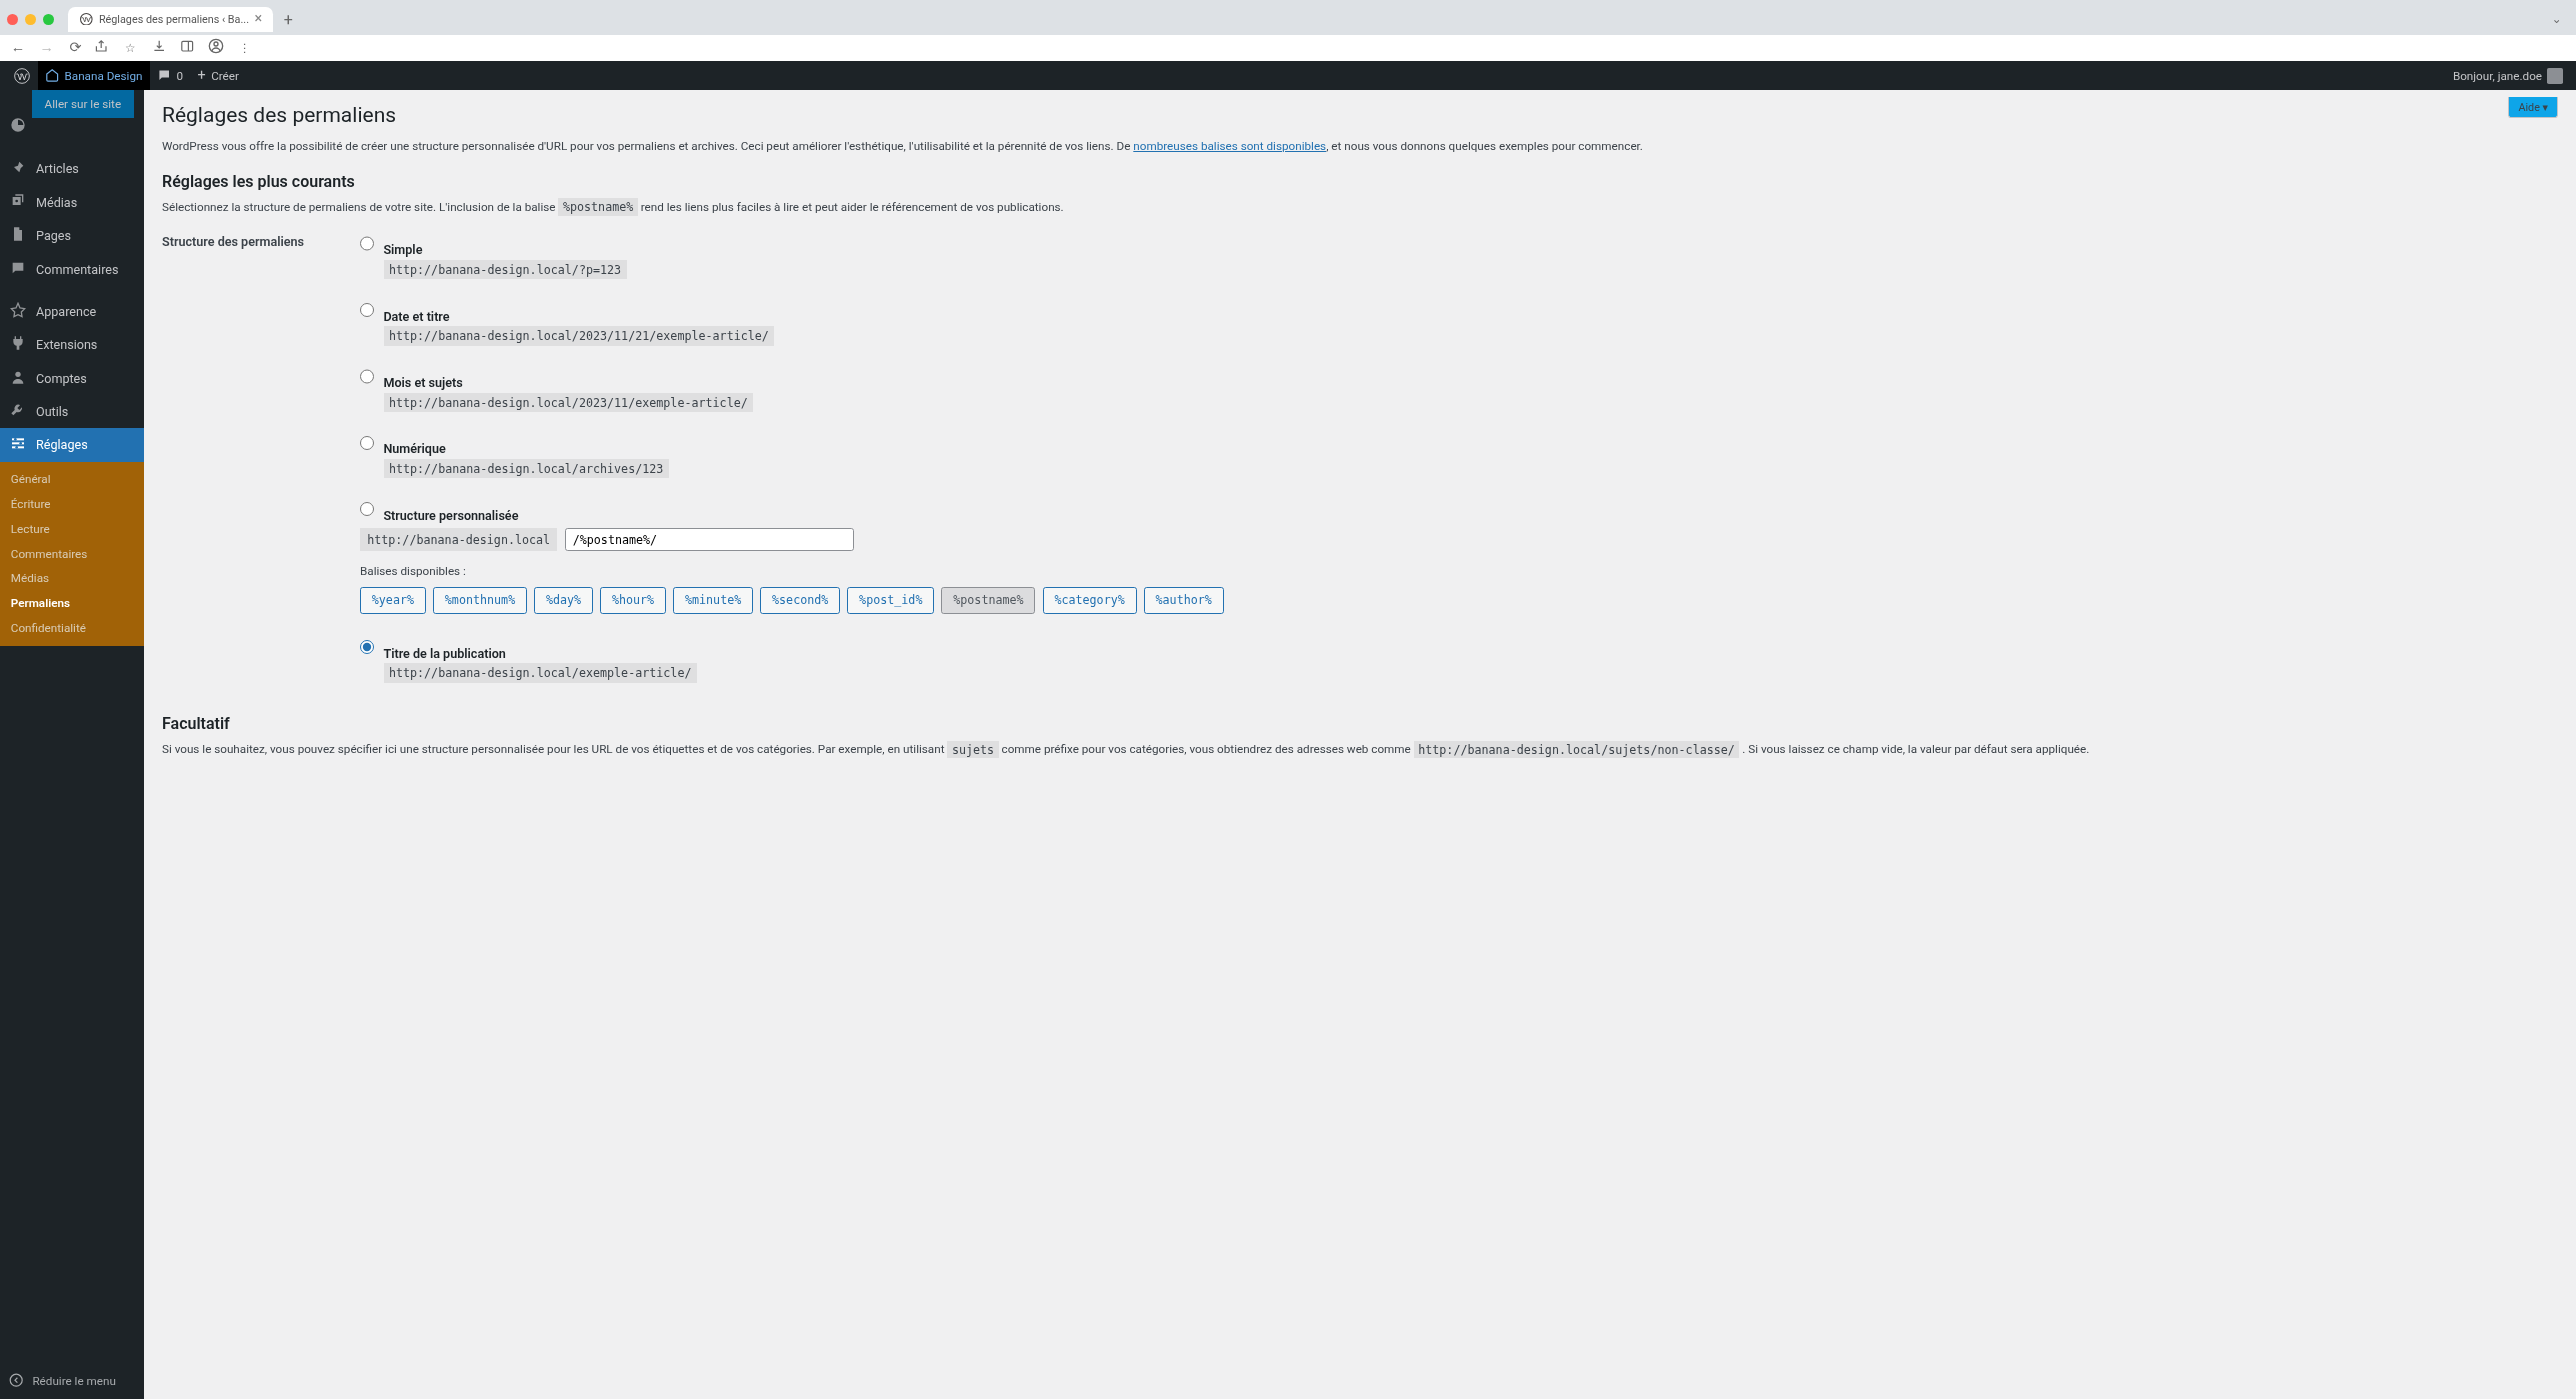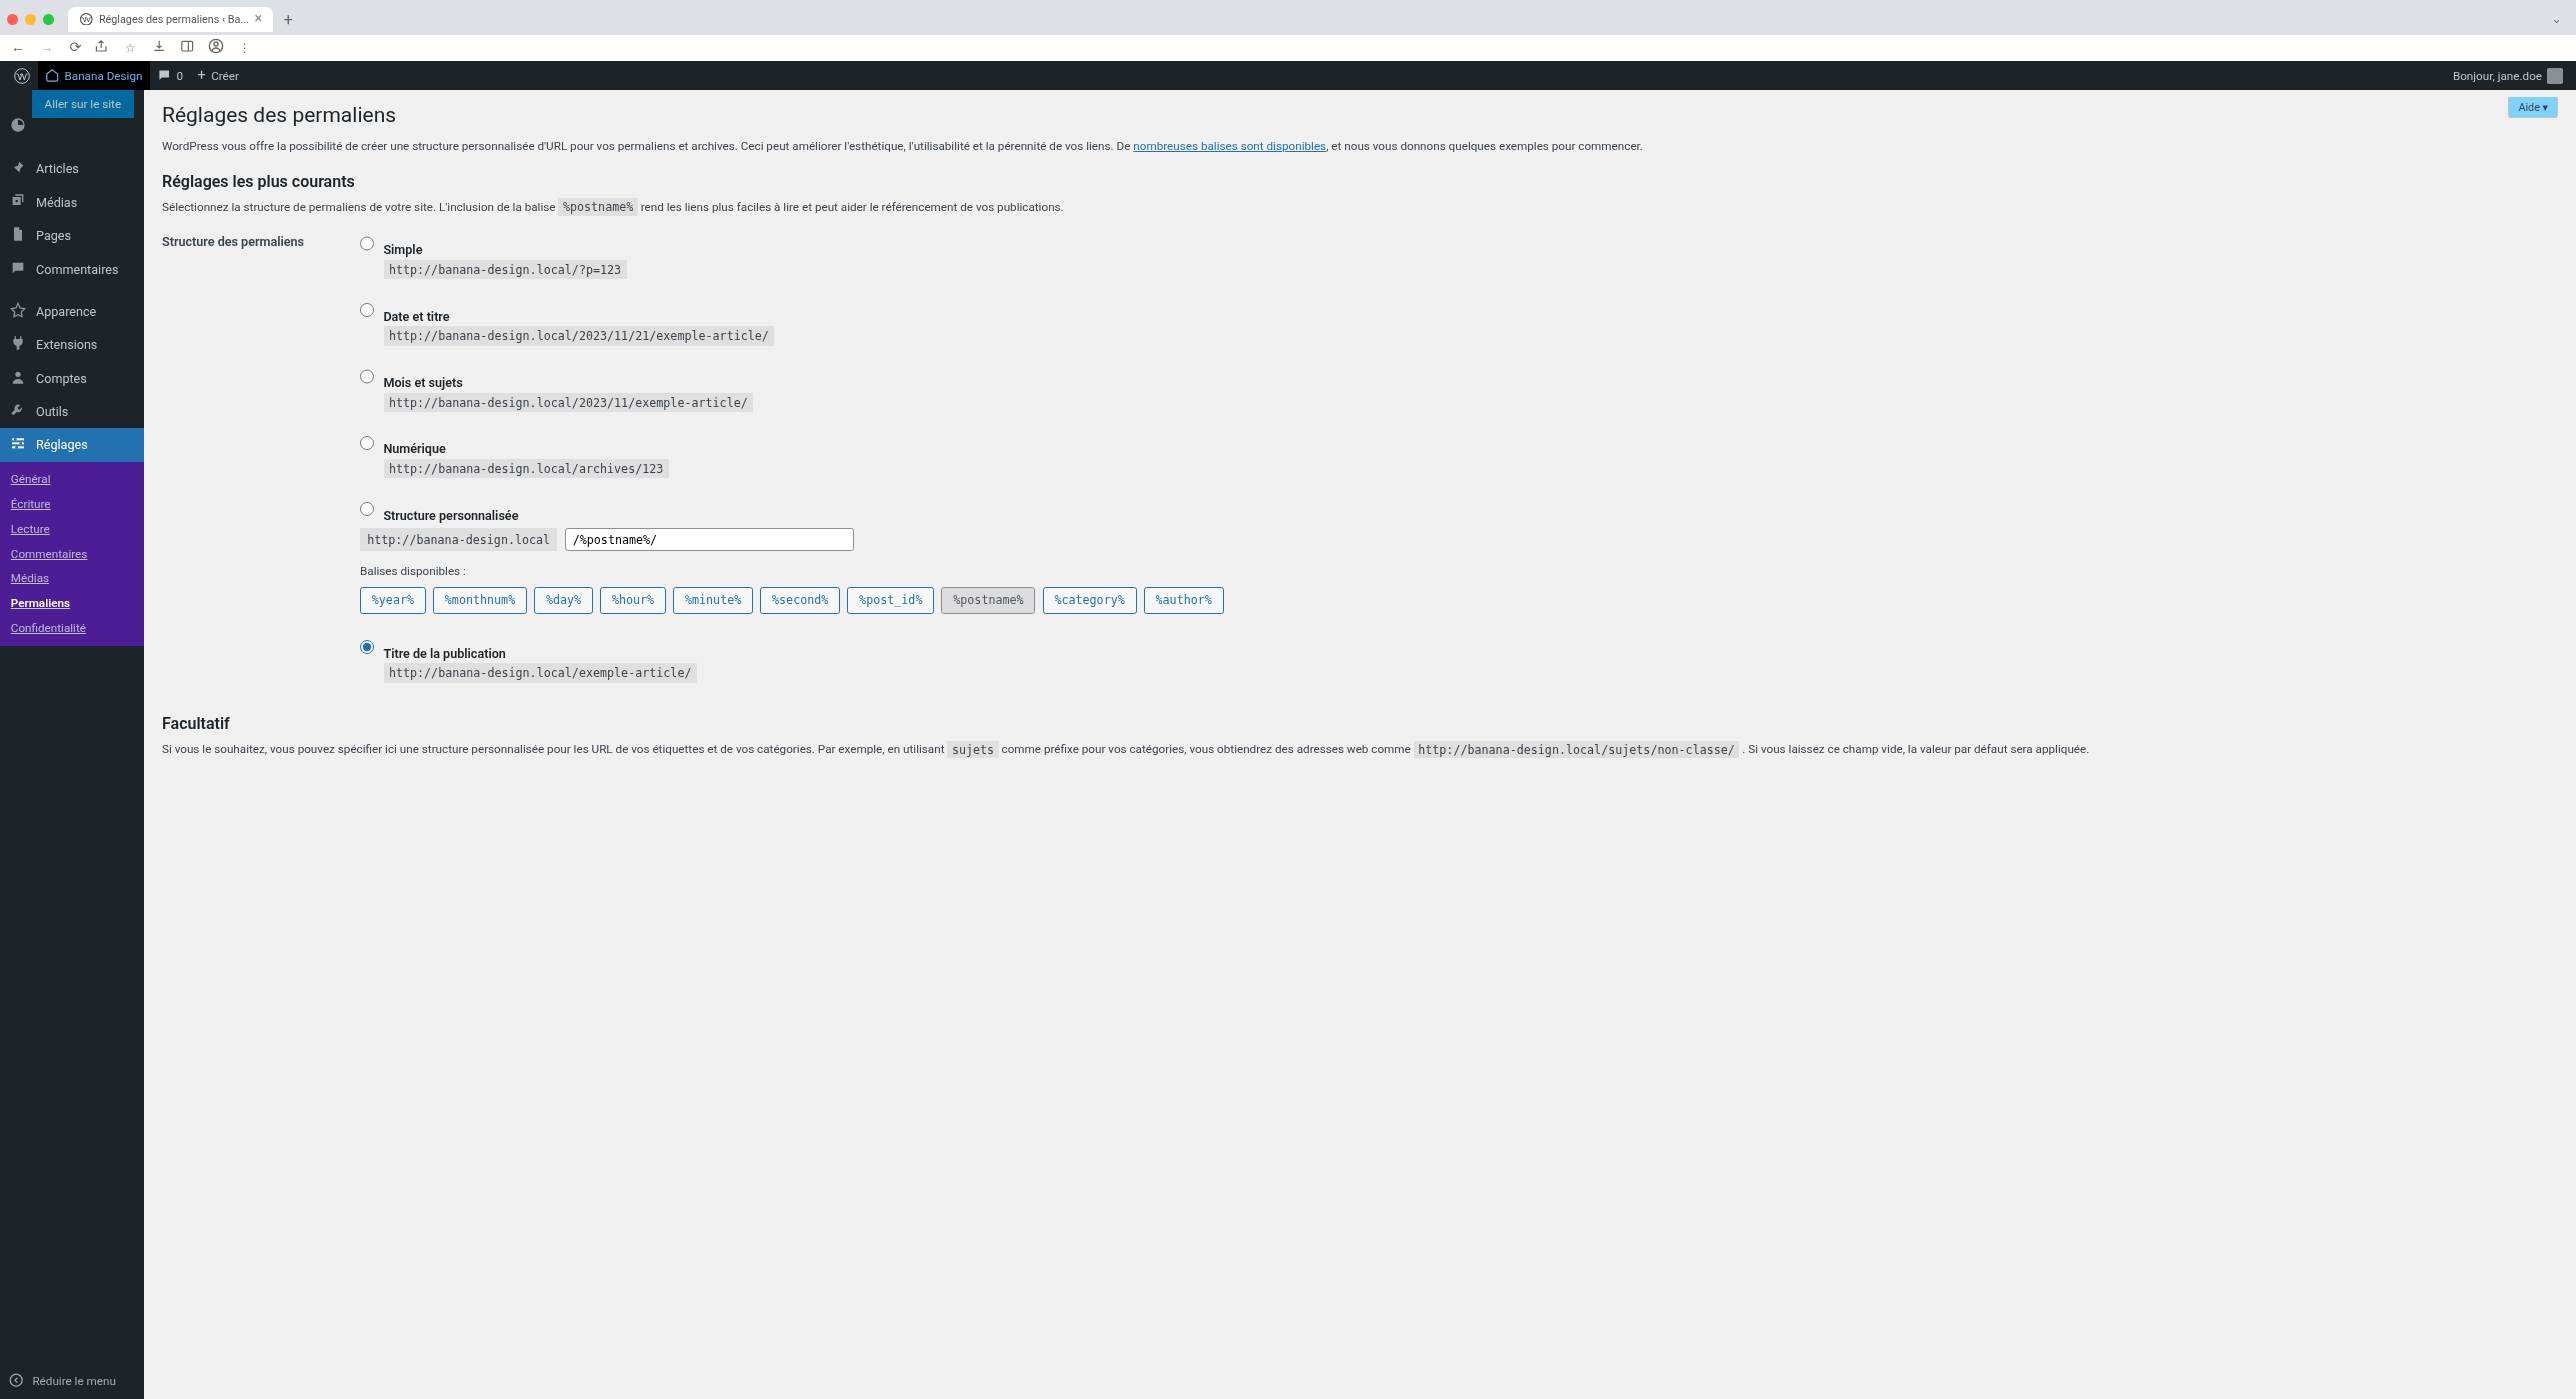--- a/index.html
+++ b/index.html
@@ -35,27 +35,27 @@
     .wp-body { display: flex; height: calc(100vh - 90px); }
     
     .wp-sidebar { width: 144px; background: #1d2327; color: #c3c4c7; display: flex; flex-direction: column; font-size: 12.6px; position: relative; }
     .wp-hover-submenu { position: absolute; top: 0; left: 32px; background: #0369a1; padding: 7.2px 12.6px; color: #c3c4c7; font-size: 11.7px; white-space: nowrap; z-index: 10; }
     .wp-menu-item { display: flex; align-items: center; gap: 9px; padding: 7.2px 9px; cursor: pointer; }
     .wp-menu-item.current { background: #2271b1; color: #fff; position: relative; }
     .wp-menu-item.current::after { content: ""; position: absolute; right: -7.2px; top: 50%; transform: translateY(-50%); border: 7.2px solid transparent; border-right-color: #f0f0f1; }
     .wp-menu-icon { width: 18px; text-align: center; opacity: 0.7; }
     .wp-menu-item.current .wp-menu-icon { opacity: 1; }
     .wp-menu-separator { height: 9px; }
-    .wp-submenu { background: #4c1d95; padding: 5.4px 0; text-decoration: underline; }
+    .wp-submenu { background: #a16207; padding: 5.4px 0; }
     .wp-submenu-item { padding: 5.4px 10.8px; cursor: pointer; font-size: 11.7px; color: rgba(240,246,252,0.7); }
     .wp-submenu-item.current { color: #fff; font-weight: 600; }
     .wp-collapse { margin-top: auto; display: flex; align-items: center; gap: 9px; padding: 9px; cursor: pointer; color: #a7aaad; font-size: 11.7px; }
     
     .wp-content { flex: 1; background: #f0f0f1; padding: 0 18px 36px; overflow-y: auto; position: relative; }
-    .wp-help-tab { position: absolute; top: 7.2px; right: 18px; background: #7dd3fc; border: 0.9px solid #c3c4c7; border-top: none; padding: 3.6px 9px; font-size: 10.8px; border-radius: 0 0 3.6px 3.6px; cursor: pointer; }
+    .wp-help-tab { position: absolute; top: 7.2px; right: 18px; background: #0ea5e9; border: 0.9px solid #c3c4c7; border-top: none; padding: 3.6px 9px; font-size: 10.8px; border-radius: 0 0 3.6px 3.6px; cursor: pointer; }
     .wp-page-title { font-size: 21px; font-weight: 400; color: #1d2327; margin: 12.6px 0 10.8px; }
     .wp-intro-text { font-size: 11.7px; line-height: 1.6; color: #3c434a; margin-bottom: 16px; }
     .wp-intro-text a { color: #2271b1; text-decoration: underline; }
     .wp-section-title { font-size: 16px; font-weight: 600; color: #1d2327; margin: 14.4px 0 9px; }
     .wp-section-sub { font-size: 11.7px; color: #3c434a; margin-bottom: 16px; }
     .wp-section-sub code, .tag-code { background: rgba(0,0,0,0.07); padding: 1.8px 4.5px; font-family: Consolas, Monaco, monospace; font-size: 11.7px; }
     
     .wp-form-table { display: flex; gap: 36px; margin-top: 14.4px; }
     .wp-form-label { width: 162px; font-weight: 600; font-size: 12.6px; padding-top: 3.6px; }
     .wp-form-field { flex: 1; }

